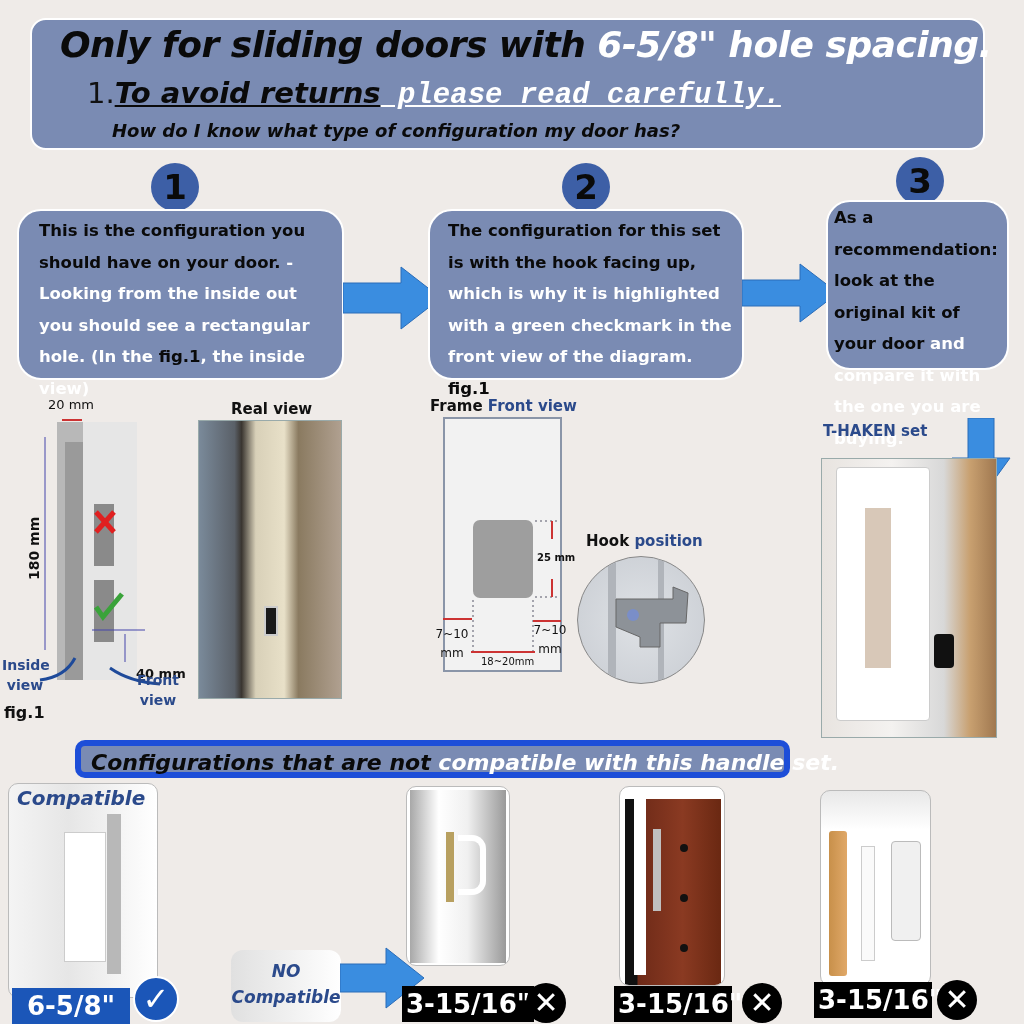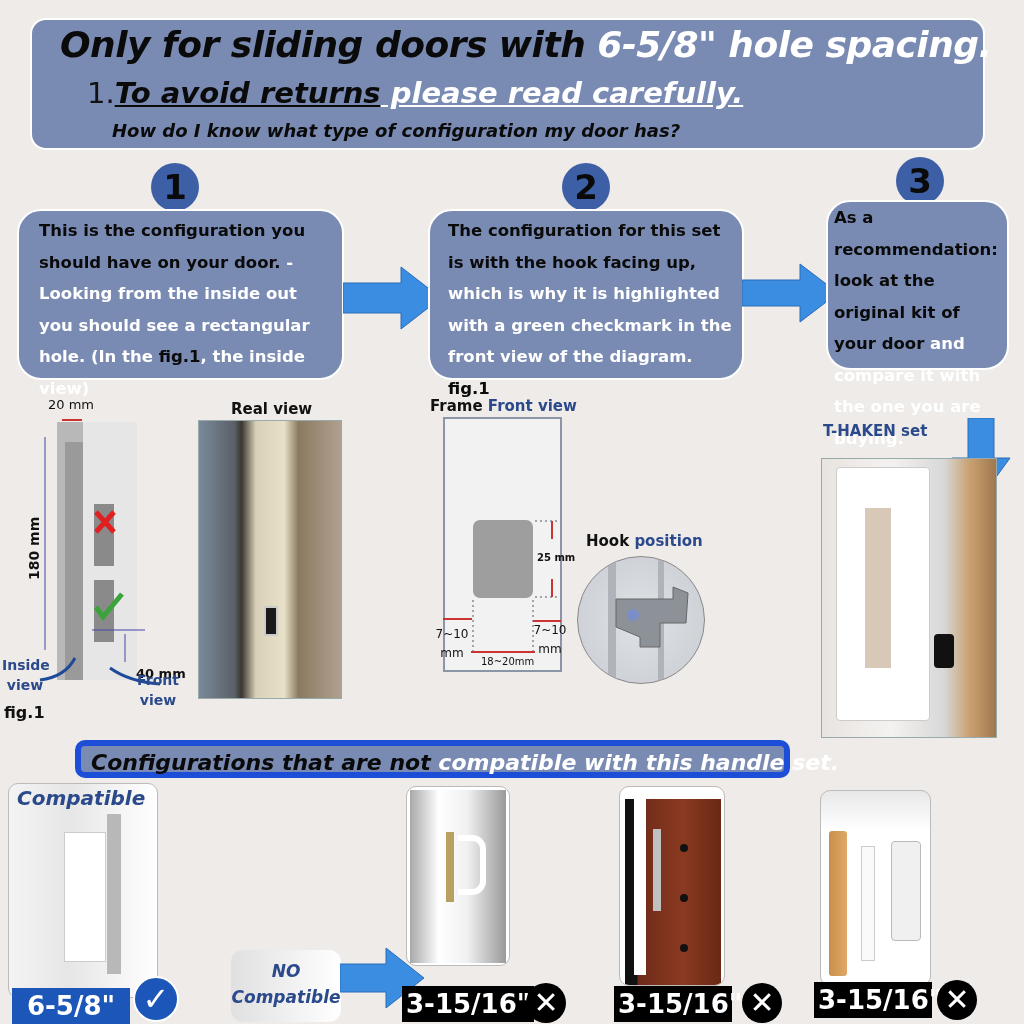--- a/index.html
+++ b/index.html
@@ -6,21 +6,21 @@
   html, body { width: 1024px; height: 1024px; overflow: hidden; }
   body { background: #efebe8; font-family: "DejaVu Sans", sans-serif; position: relative; color: #111; }
   .abs { position: absolute; }
 
   .banner { left: 30px; top: 18px; width: 955px; height: 132px; background: #7a8bb3; border-radius: 16px; border: 2px solid #fff; }
   .banner-title { left: 28px; top: 4px; font-size: 36px; font-weight: bold; font-style: italic; color: #0a0a0a; white-space: nowrap; letter-spacing: -0.5px; }
   .banner-title .hl { color: #fff; }
   .banner-sub { left: 55px; top: 56px; font-size: 29px; font-style: italic; white-space: nowrap; }
   .banner-sub .num { font-style: normal; font-weight: normal; color: #111; }
   .banner-sub .u1 { font-weight: bold; text-decoration: underline; color: #0a0a0a; }
-  .banner-sub .u2 { font-weight: bold; text-decoration: underline; color: #fff; }
+  .banner-sub .u2 { font-weight: bold; text-decoration: underline; color: #fff; font-family: Liberation Mono, monospace; }
   .banner-q { left: 80px; top: 100px; font-size: 18px; font-style: italic; font-weight: bold; color: #0a0a0a; white-space: nowrap; }
 
   .step-num { width: 48px; height: 48px; border-radius: 50%; background: #3d5fa6; color: #0a0a0a; font-weight: bold; font-size: 34px; text-align: center; line-height: 48px; }
   .step-box { background: #7a8bb3; border-radius: 24px; border: 2px solid #fff; padding: 4px 8px; font-weight: bold; font-size: 16.5px; line-height: 31.5px; }
   .step-box .dark { color: #0a0a0a; }
   .step-box .light { color: #fff; }
   .label { font-weight: bold; font-size: 15px; white-space: nowrap; }
   .blue { color: #2b4a8b; }
 
   .photo { border: 1px solid #9aa; overflow: hidden; }

